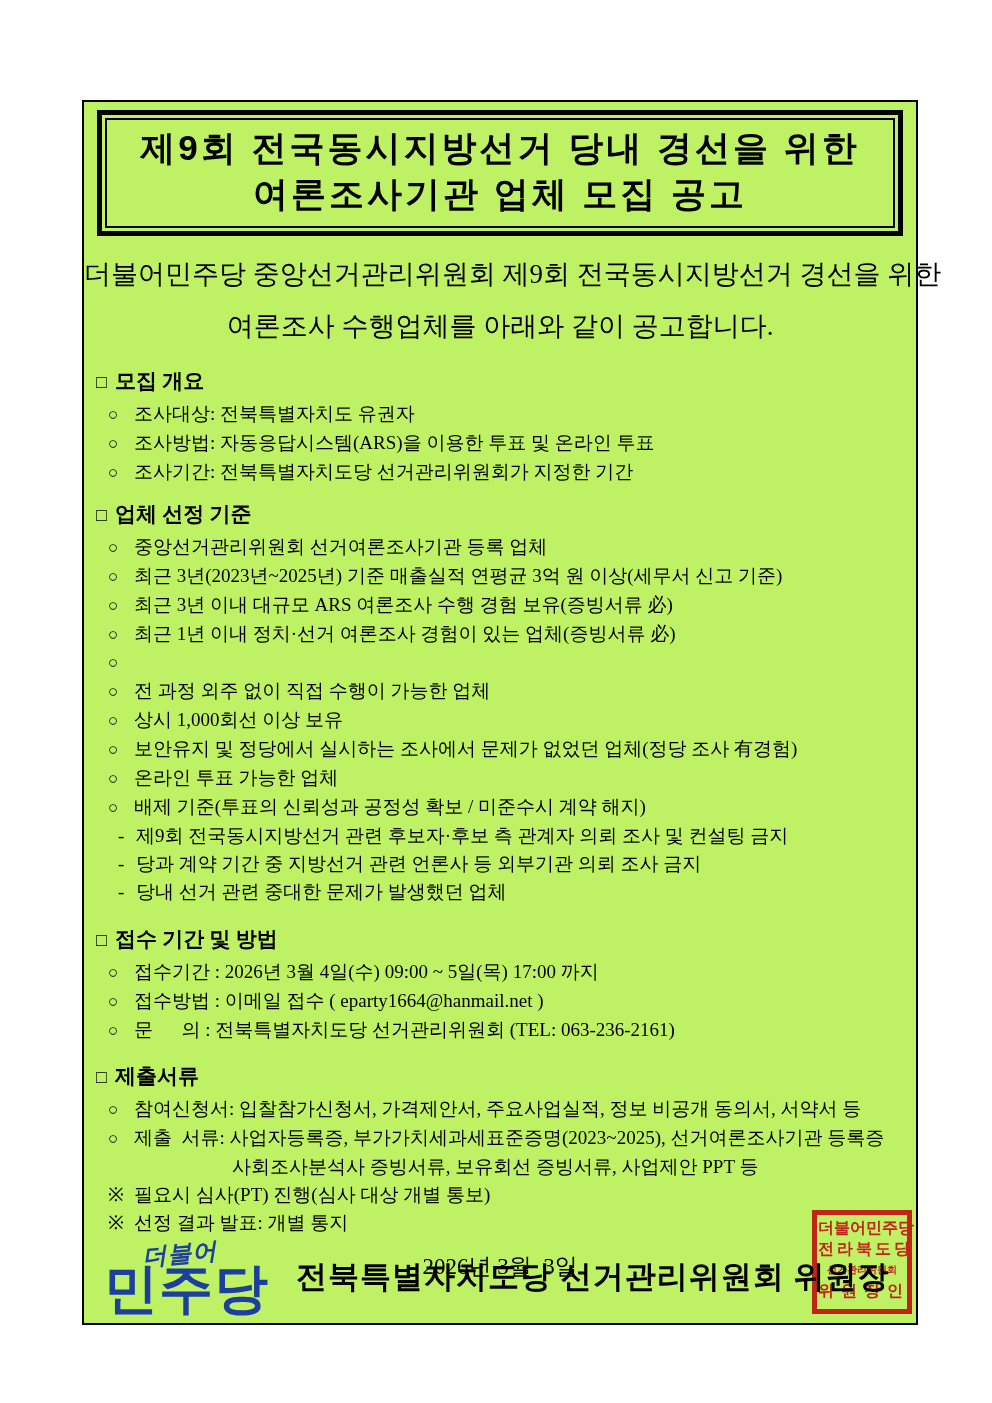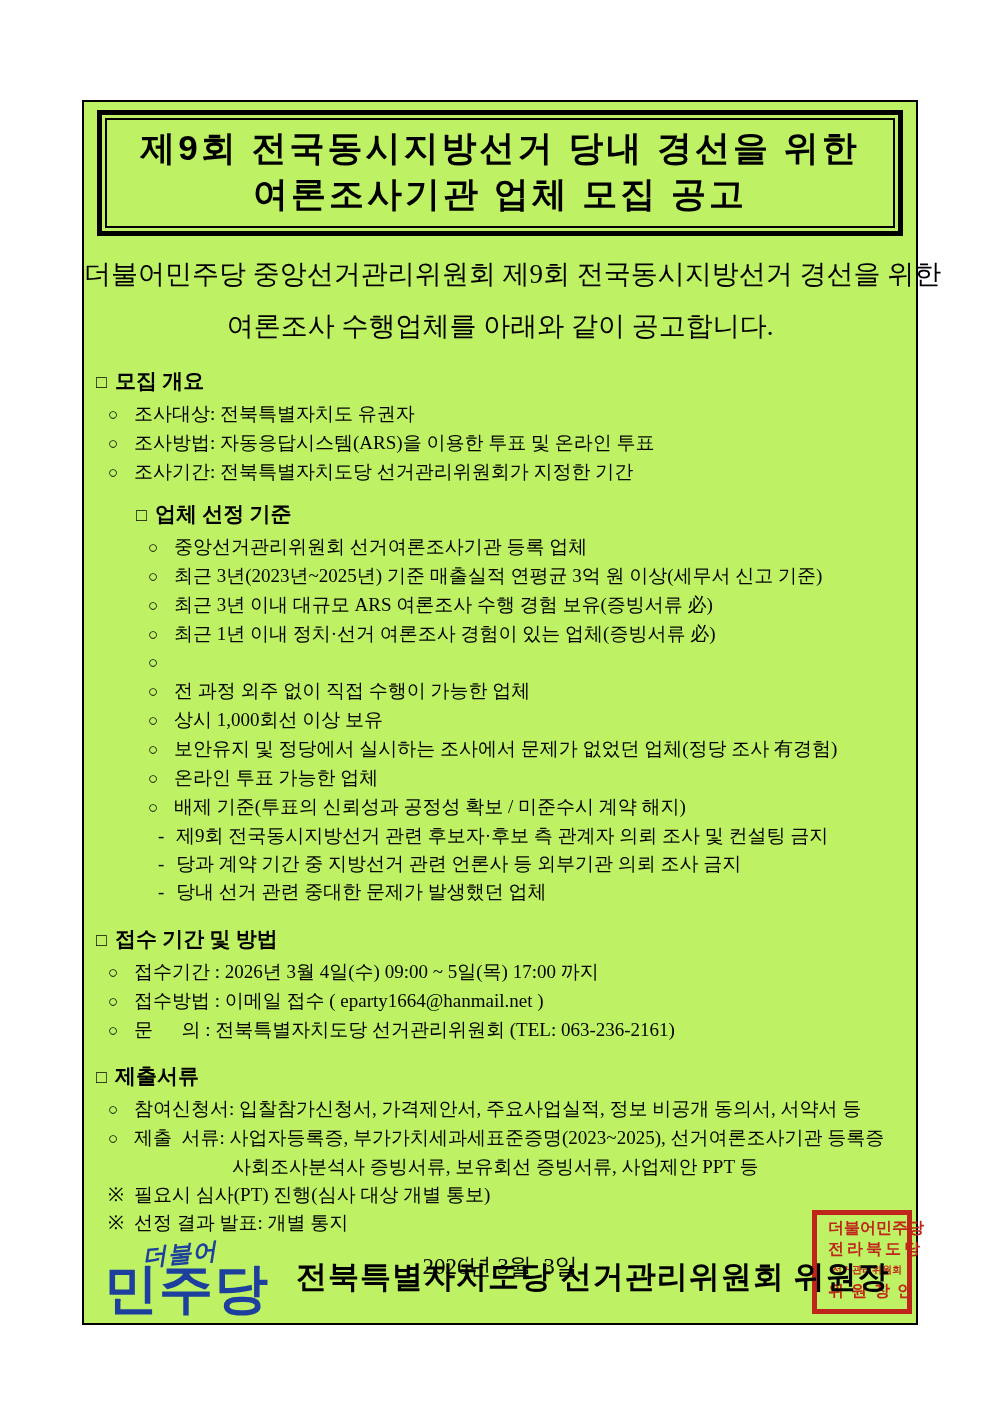--- a/index.html
+++ b/index.html
@@ -22,21 +22,21 @@
     font-family:"Liberation Sans","DejaVu Sans",sans-serif;
     font-weight:800;font-size:35px;line-height:46px;letter-spacing:3px;
     white-space:pre;
   }
   
   .intro{ text-align:center;margin-top:12px; }
   .intro-line{ font-size:27px;line-height:52px;white-space:pre; }
   
   .sections{ padding:0 14px 0 12px;font-size:19px; }
   .section{ margin-top:16px; }
-  .sec1{ margin-top:14px;margin-left:40px; } .sec2{ margin-top:20px; } .sec3{ margin-top:18px; }
+  .sec1{ margin-top:14px; } .sec2{ margin-top:20px; } .sec3{ margin-top:18px; }
   .section-heading{
     font-weight:bold;font-size:21px;line-height:26px;margin-bottom:5px;white-space:pre;
   }
   .section-heading .marker{ font-size:18px;margin-right:8px;font-weight:bold; }
   .item{
     padding-left:12px;line-height:28px;white-space:pre;display:flex;align-items:baseline;
   }
   .item .bullet{
     width:26px;flex:0 0 26px;font-size:17px;display:inline-block;
   }
@@ -63,21 +63,21 @@
   .signature{
     position:absolute;left:212px;bottom:20px;z-index:2;
     font-weight:bold;font-size:31px;letter-spacing:1px;white-space:pre;
   }
   .stamp{
     position:absolute;right:4px;bottom:4px;z-index:1;
     width:88px;height:90px;box-sizing:content-box;
     border:5px solid;padding:2px 1px;text-align:center;
     font-weight:bold;font-size:16px;line-height:21px;
   }
-  .stamp .s-line{ display:block;white-space:nowrap;padding-left:10px; }
+  .stamp .s-line{ display:block;white-space:nowrap; }
   .stamp .s1{ letter-spacing:0px; }
   .stamp .s2{ letter-spacing:3px; }
   .stamp .s3{ letter-spacing:0px;font-size:10px; }
   .stamp .s4{ letter-spacing:7px; }
 </style>
 </head>
 <body>
 
 <div class="page-border">
 

